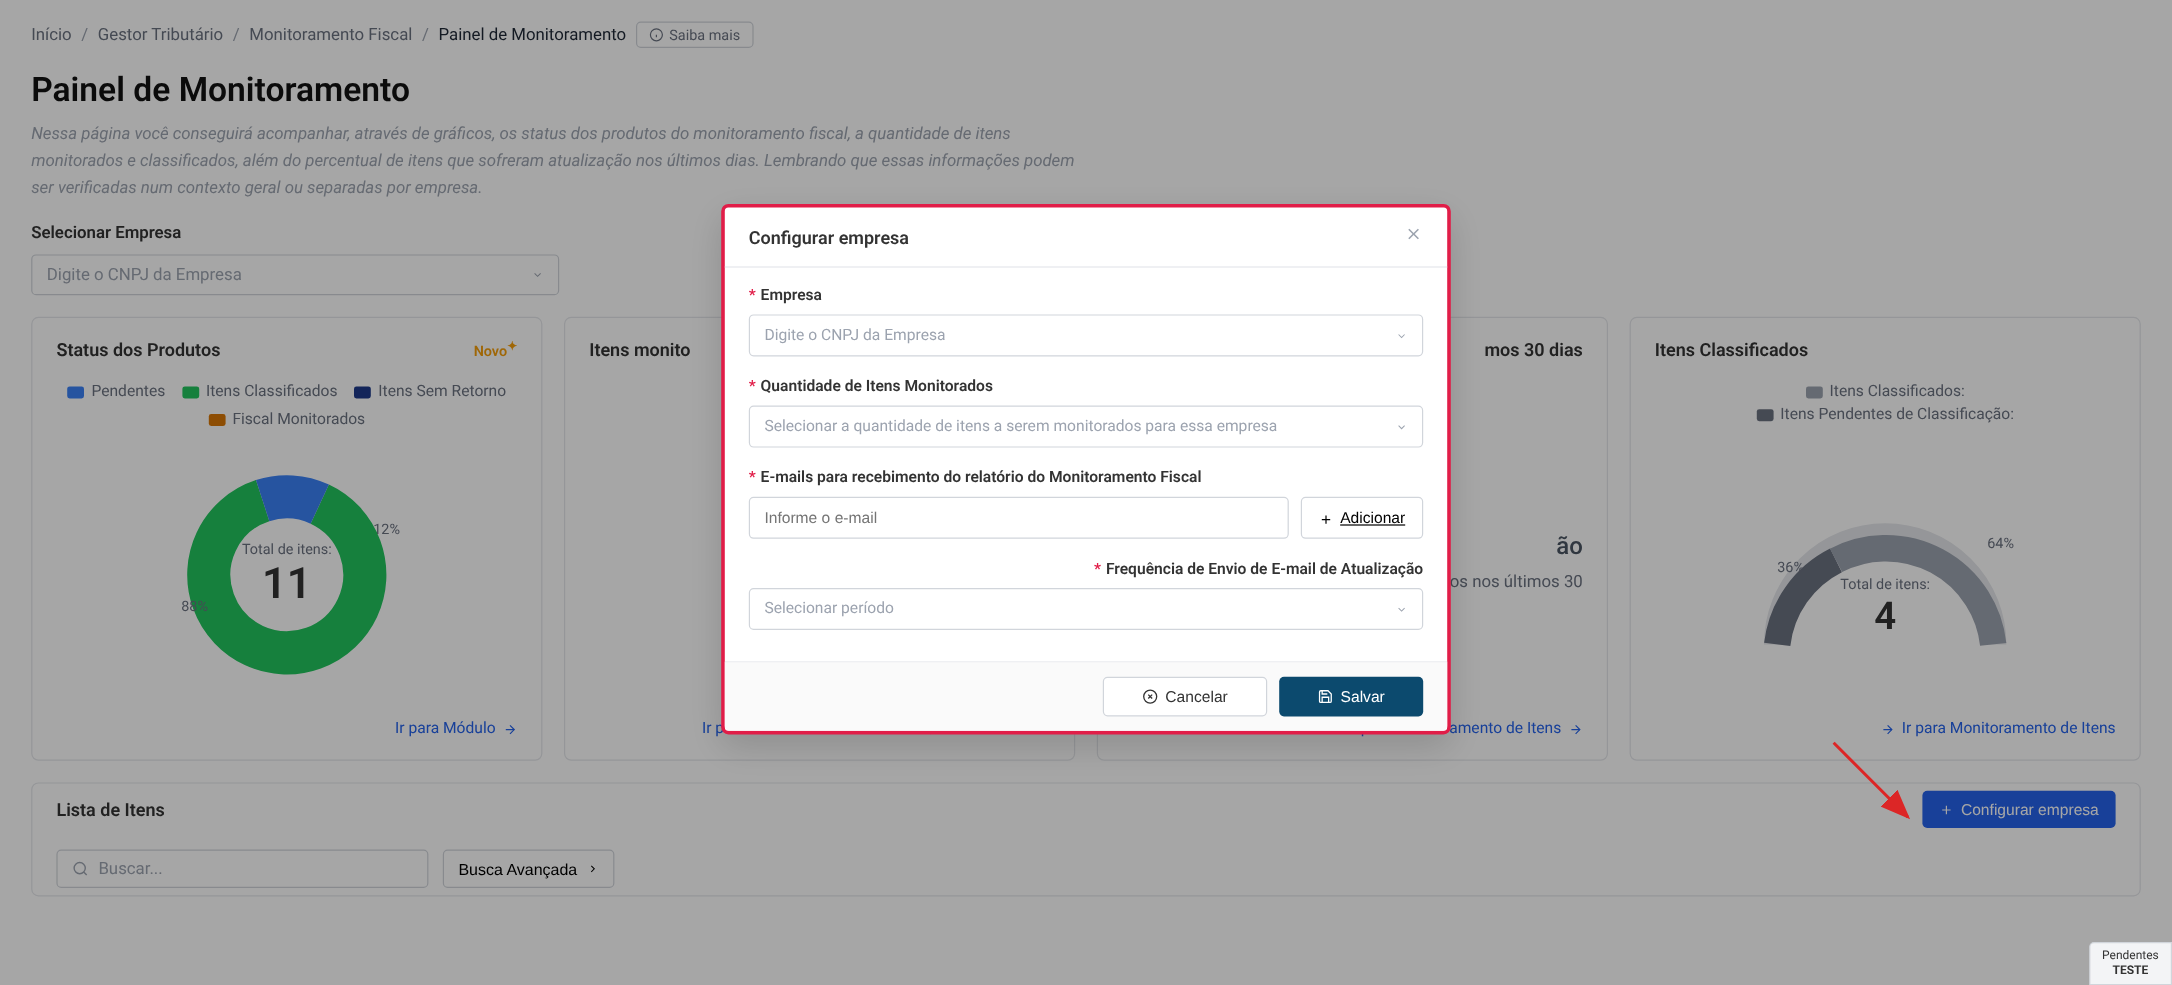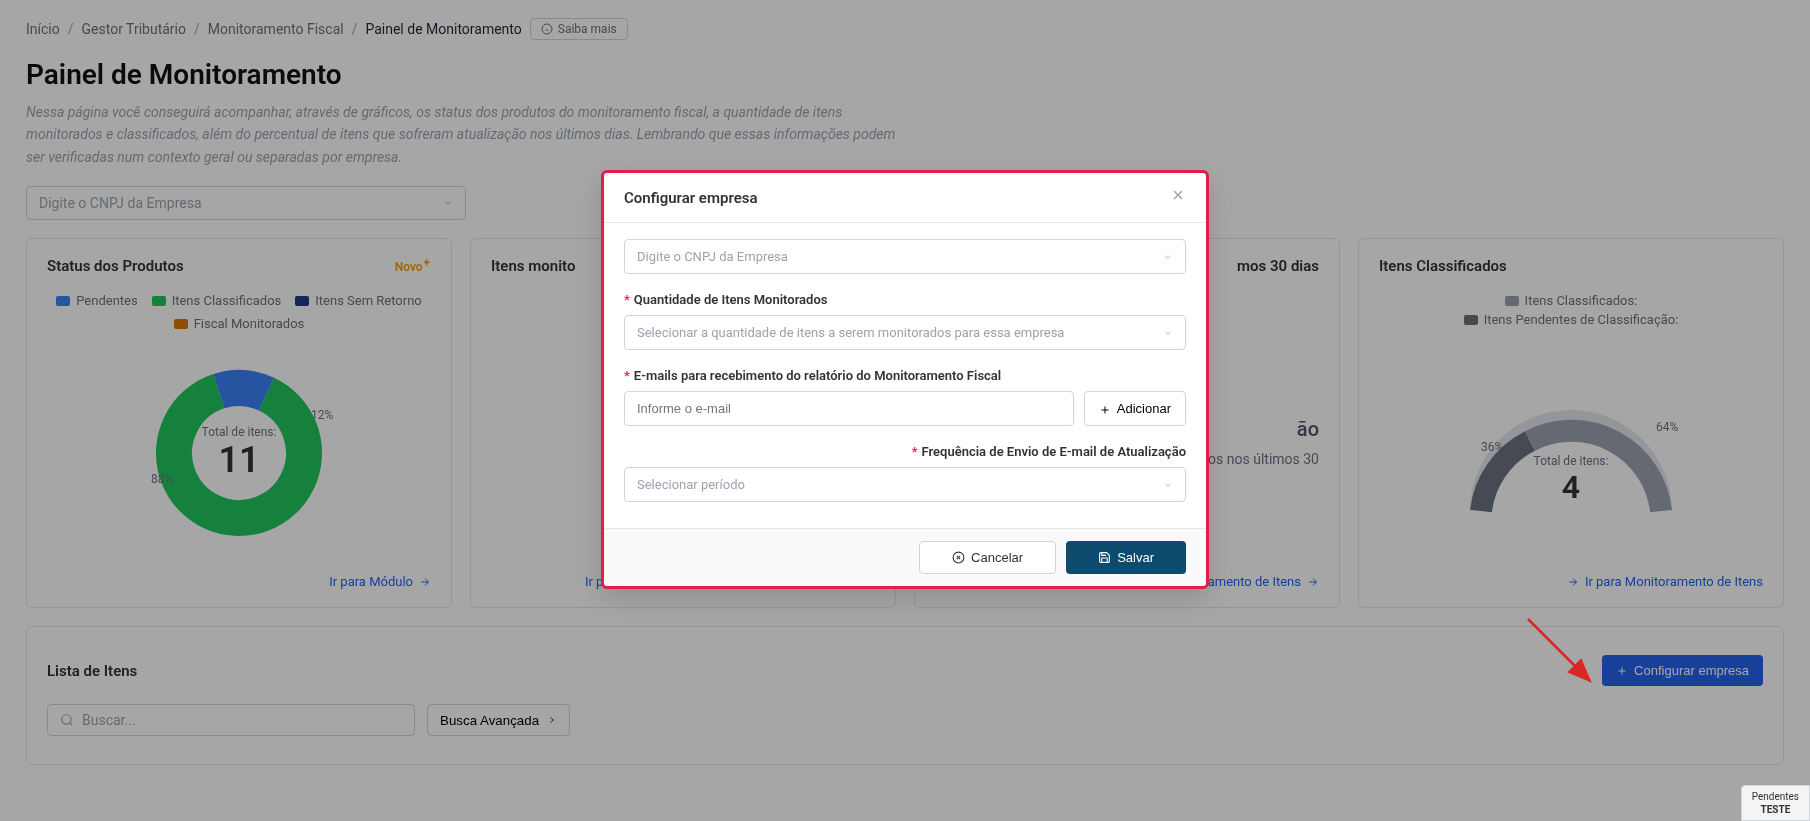--- a/index.html
+++ b/index.html
@@ -37,44 +37,44 @@
     .card-link.left-icon { gap: 6px; }
     
     .card-empty-text { color: #6b7280; text-align: center; font-size: 14px; margin-top: 140px; line-height: 1.5; }
     .card-empty-title { color: #4b5563; font-size: 20px; font-weight: 500; margin-bottom: 10px; }
     
     .gauge-wrap { display: flex; justify-content: center; align-items: center; flex: 1; position: relative; }
     .gauge-center { position: absolute; top: 62%; left: 50%; transform: translate(-50%, -50%); text-align: center; }
     .gauge-center .label { font-size: 12px; color: #6b7280; }
     .gauge-center .value { font-size: 32px; font-weight: 600; }
     
-    .list-section { border: 1px solid #e5e7eb; border-radius: 6px; padding: 28px 20px; margin-top: 18px; }
+    .list-section { border: 1px solid #e5e7eb; border-radius: 6px; padding: 6px 20px; margin-top: 18px; }
     .list-header { display: flex; justify-content: space-between; align-items: center; margin-bottom: 18px; }
     .list-title { font-weight: 600; font-size: 15px; }
     .config-btn { background: #2563eb; color: #fff; border: none; border-radius: 4px; padding: 8px 14px; font-size: 13px; display: inline-flex; align-items: center; gap: 6px; cursor: pointer; }
     .list-controls { display: flex; gap: 12px; }
-    .search-input { width: 368px; border: 1px solid #d1d5db; border-radius: 4px; padding: 7px 12px; display: flex; align-items: center; gap: 8px; color: #9ca3af; }
+    .search-input { width: 310px; border: 1px solid #d1d5db; border-radius: 4px; padding: 7px 12px; display: flex; align-items: center; gap: 8px; color: #9ca3af; }
     .adv-search { border: 1px solid #d1d5db; border-radius: 4px; padding: 7px 12px; display: inline-flex; align-items: center; gap: 8px; cursor: pointer; background: #fff; }
     
     
     .dim { position: fixed; inset: 0; background: rgba(0,0,0,0.35); }
     
     
     .modal { position: fixed; top: 170px; left: 50%; transform: translateX(-50%); width: 608px; background: #fff; border-radius: 6px; border: 3px solid #e11d48; box-shadow: 0 10px 30px rgba(0,0,0,0.15); }
     .modal-header { display: flex; justify-content: space-between; align-items: center; padding: 14px 20px; border-bottom: 1px solid #e5e7eb; }
     .modal-title { font-weight: 600; font-size: 15px; }
     .modal-close { cursor: pointer; color: #9ca3af; font-size: 18px; background: none; border: none; }
     .modal-body { padding: 16px 20px 22px; }
     .form-group { margin-bottom: 18px; }
     .form-label { font-size: 13px; font-weight: 600; margin-bottom: 8px; display: block; }
     .form-label .req { color: #e11d48; margin-right: 4px; }
     .form-control, .form-select { width: 100%; border: 1px solid #d1d5db; border-radius: 4px; padding: 9px 12px; font-size: 13px; color: #9ca3af; display: flex; justify-content: space-between; align-items: center; background: #fff; cursor: pointer; }
     .email-row { display: flex; gap: 10px; }
     .email-row .form-control { flex: 1; }
-    .add-btn { border: 1px solid #d1d5db; background: #fff; border-radius: 4px; padding: 9px 14px; font-size: 13px; display: inline-flex; align-items: flex-end; gap: 6px; cursor: pointer; }
+    .add-btn { border: 1px solid #d1d5db; background: #fff; border-radius: 4px; padding: 9px 14px; font-size: 13px; display: inline-flex; align-items: flex-end; gap: 6px; cursor: pointer; text-decoration: underline; }
     .modal-footer { border-top: 1px solid #e5e7eb; padding: 12px 20px; display: flex; justify-content: flex-end; gap: 10px; background: #fafafa; border-radius: 0 0 4px 4px; }
     .btn { border-radius: 4px; padding: 8px 32px; font-size: 13px; display: inline-flex; align-items: center; gap: 6px; cursor: pointer; }
     .btn-cancel { border: 1px solid #d1d5db; background: #fff; color: #333; }
     .btn-save { border: none; background: #0c4a6e; color: #fff; }
     
     
     .red-arrow { position: fixed; top: 611px; left: 1520px; pointer-events: none; }
     
     
     .env-badge { position: fixed; bottom: 0; right: 0; background: #f3f4f6; border: 1px solid #d1d5db; border-radius: 4px 0 0 0; padding: 4px 10px; font-size: 10px; text-align: center; line-height: 1.3; }
@@ -100,20 +100,21 @@
           <line x1="12" y1="16" x2="12" y2="12"></line>
           <line x1="12" y1="8" x2="12.01" y2="8"></line>
         </svg>
       <span>Saiba mais</span>
     </span>
   </div>
 
   <h1 class="page-title">Painel de Monitoramento</h1>
   <p class="page-desc">Nessa página você conseguirá acompanhar, através de gráficos, os status dos produtos do monitoramento fiscal, a quantidade de itens monitorados e classificados, além do percentual de itens que sofreram atualização nos últimos dias. Lembrando que essas informações podem ser verificadas num contexto geral ou separadas por empresa.</p>
 
+  <div class="select-empresa-label">Selecionar Empresa</div>
   <div class="select-empresa">
     <span>Digite o CNPJ da Empresa</span>
     <svg class="chev" viewBox="0 0 24 24" fill="none" stroke="#9ca3af" stroke-width="2">
         <polyline points="6 9 12 15 18 9"></polyline>
       </svg>
   </div>
 
   <div class="cards-row">
 
     <div class="card">
@@ -256,20 +257,21 @@
     <div class="modal-title">Configurar empresa</div>
     <button class="modal-close">
       <svg width="16" height="16" viewBox="0 0 24 24" fill="none" stroke="currentColor" stroke-width="2">
           <line x1="18" y1="6" x2="6" y2="18"></line>
           <line x1="6" y1="6" x2="18" y2="18"></line>
         </svg>
     </button>
   </div>
   <div class="modal-body">
     <div class="form-group">
+      <label class="form-label"><span class="req">*</span><span>Empresa</span></label>
       <div class="form-select">
         <span>Digite o CNPJ da Empresa</span>
         <svg class="chev" viewBox="0 0 24 24" fill="none" stroke="#9ca3af" stroke-width="2">
             <polyline points="6 9 12 15 18 9"></polyline>
           </svg>
       </div>
     </div>
     <div class="form-group">
       <label class="form-label"><span class="req">*</span><span>Quantidade de Itens Monitorados</span></label>
       <div class="form-select">

